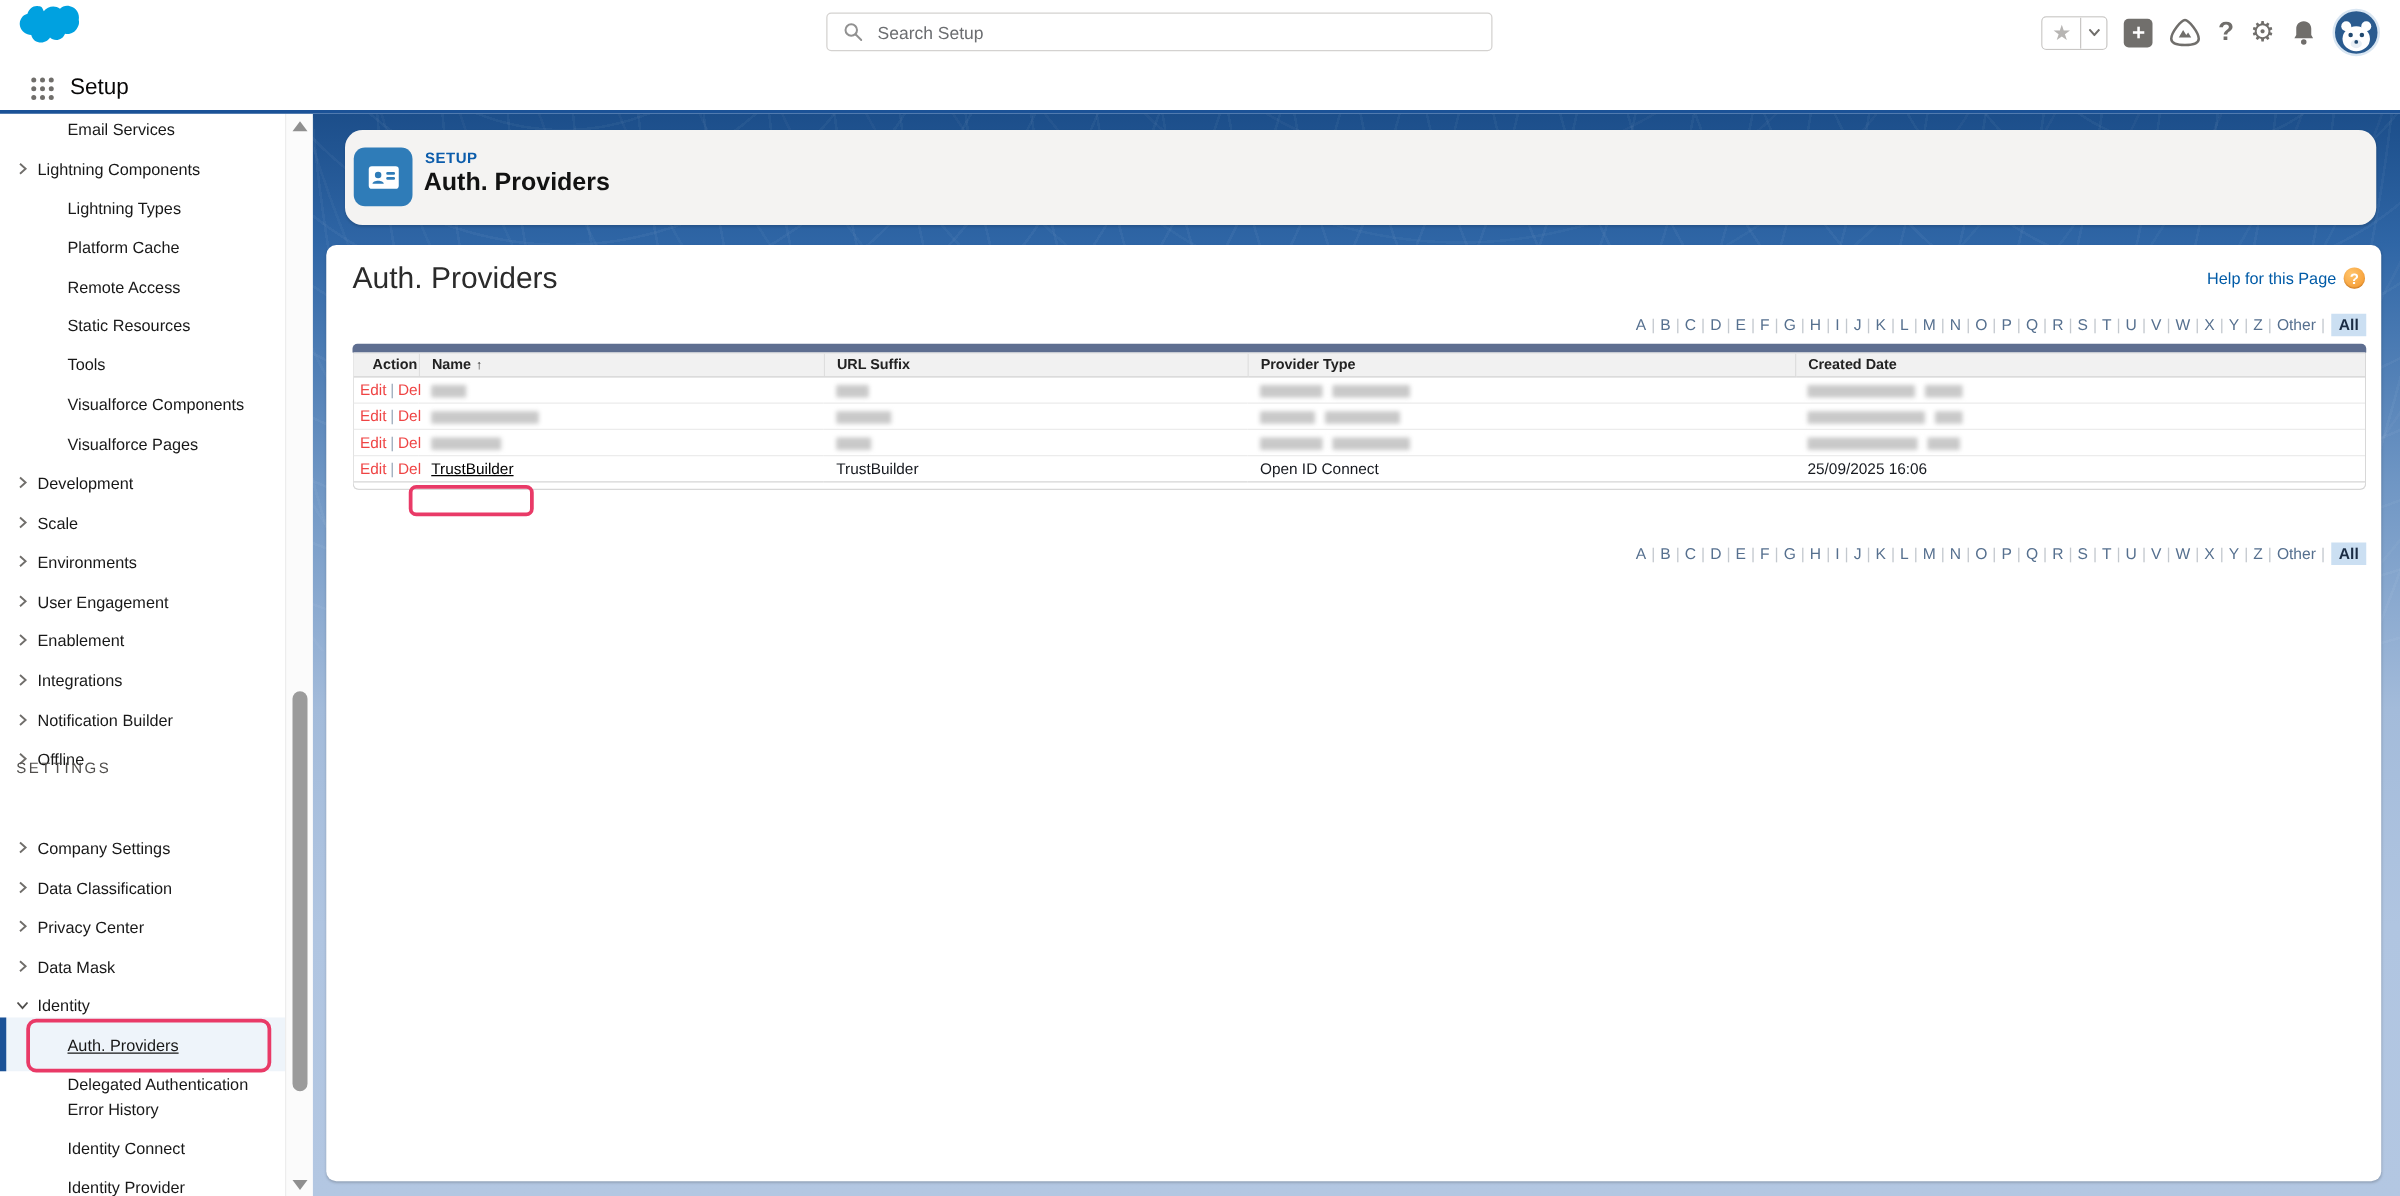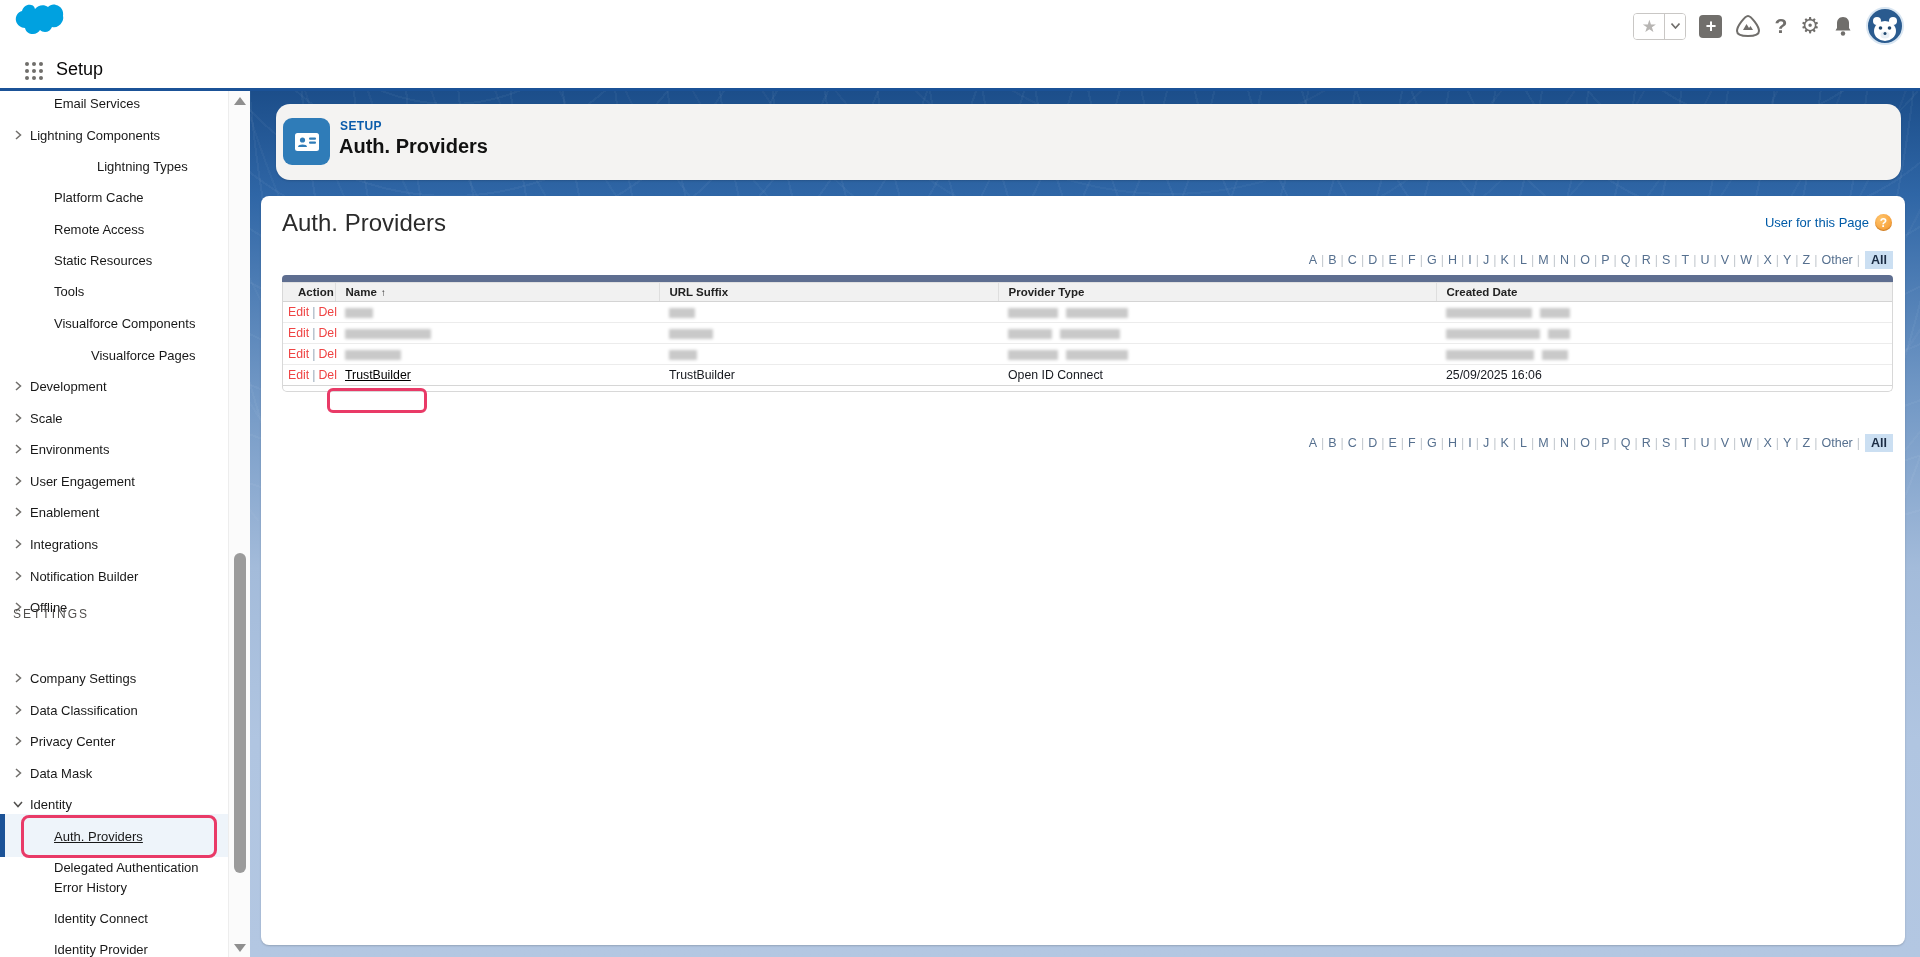--- a/index.html
+++ b/index.html
@@ -111,20 +111,27 @@
 </style>
 </head>
 <body>
 
 <div id="stage">
 
   <div class="global-header">
     <svg class="sf-logo" viewBox="0 0 50 42">
       <path fill="#00a1e0" d="M21 6c3-4 9-5 13-2 2-2 5-3 8-2 5 1 8 6 7 11 0 0 1 3-1 6-2 4-6 6-10 5-1 3-4 5-7 5-2 0-4-1-5-2-1 2-4 4-7 4-4 0-7-2-8-6-4 0-8-3-9-7-1-5 2-9 6-10 1-4 5-7 9-6 2 0 3 1 4 4z"></path>
     </svg>
+    <div class="search-box">
+      <svg class="mag" width="15" height="15" viewBox="0 0 15 15">
+        <circle cx="6" cy="6" r="4.6" fill="none" stroke="#919191" stroke-width="1.6"></circle>
+        <line x1="9.6" y1="9.6" x2="14" y2="14" stroke="#919191" stroke-width="1.6" stroke-linecap="round"></line>
+      </svg>
+      <input type="text" placeholder="Search Setup" style="">
+    </div>
     <div class="hdr-icons">
       <span class="fav-group">
         <span class="fav-star">★</span>
         <span class="fav-caret">
           <svg width="9" height="6" viewBox="0 0 9 6">
               <path d="M0.5 0.5 L4.5 5 L8.5 0.5" fill="none" stroke="#706e6b" stroke-width="1.6"></path>
             </svg>
         </span>
       </span>
       <span class="plus-tile">+</span>
@@ -175,39 +182,39 @@
     <div class="side-list" id="sideList">
         <div class="side-item child" style="top: -4px;">
           <span class="lbl">Email Services</span>
         </div>
         <div class="side-item group" style="top: 28px;">
           <svg class="chev" viewBox="0 0 12 12">
             <path d="M4 2 L8.5 6 L4 10" fill="none" stroke="#706e6b" stroke-width="1.5"></path>
           </svg>
           <span class="lbl">Lightning Components</span>
         </div>
-        <div class="side-item child" style="top: 59px; margin-left: 43px;">
+        <div class="side-item child" style="top: 59px;">
           <span class="lbl">Lightning Types</span>
         </div>
         <div class="side-item child" style="top: 90px;">
           <span class="lbl">Platform Cache</span>
         </div>
         <div class="side-item child" style="top: 122px;">
           <span class="lbl">Remote Access</span>
         </div>
         <div class="side-item child" style="top: 153px;">
           <span class="lbl">Static Resources</span>
         </div>
         <div class="side-item child" style="top: 184px;">
           <span class="lbl">Tools</span>
         </div>
         <div class="side-item child" style="top: 216px;">
           <span class="lbl">Visualforce Components</span>
         </div>
-        <div class="side-item child" style="top: 248px; margin-left: 37px;">
+        <div class="side-item child" style="top: 248px;">
           <span class="lbl">Visualforce Pages</span>
         </div>
         <div class="side-item group" style="top: 279px;">
           <svg class="chev" viewBox="0 0 12 12">
             <path d="M4 2 L8.5 6 L4 10" fill="none" stroke="#706e6b" stroke-width="1.5"></path>
           </svg>
           <span class="lbl">Development</span>
         </div>
         <div class="side-item group" style="top: 311px;">
           <svg class="chev" viewBox="0 0 12 12">
@@ -318,21 +325,21 @@
           <rect x="16" y="13.5" width="7" height="2.2" rx="1" fill="#2f7cb8"></rect>
         </svg>
       </div>
       <div class="ph-eyebrow">SETUP</div>
       <div class="ph-title">Auth. Providers</div>
     </div>
 
     <div class="main-card">
       <div class="mc-heading">Auth. Providers</div>
       <div class="help-wrap">
-        <a class="help-link" href="#">User for this Page</a>
+        <a class="help-link" href="#">Help for this Page</a>
         <span class="help-q">?</span>
       </div>
 
       <div class="alphabet top" id="alphaTop"><a href="#" class="alpha-link">A</a><span class="alpha-sep">|</span><a href="#" class="alpha-link">B</a><span class="alpha-sep">|</span><a href="#" class="alpha-link">C</a><span class="alpha-sep">|</span><a href="#" class="alpha-link">D</a><span class="alpha-sep">|</span><a href="#" class="alpha-link">E</a><span class="alpha-sep">|</span><a href="#" class="alpha-link">F</a><span class="alpha-sep">|</span><a href="#" class="alpha-link">G</a><span class="alpha-sep">|</span><a href="#" class="alpha-link">H</a><span class="alpha-sep">|</span><a href="#" class="alpha-link">I</a><span class="alpha-sep">|</span><a href="#" class="alpha-link">J</a><span class="alpha-sep">|</span><a href="#" class="alpha-link">K</a><span class="alpha-sep">|</span><a href="#" class="alpha-link">L</a><span class="alpha-sep">|</span><a href="#" class="alpha-link">M</a><span class="alpha-sep">|</span><a href="#" class="alpha-link">N</a><span class="alpha-sep">|</span><a href="#" class="alpha-link">O</a><span class="alpha-sep">|</span><a href="#" class="alpha-link">P</a><span class="alpha-sep">|</span><a href="#" class="alpha-link">Q</a><span class="alpha-sep">|</span><a href="#" class="alpha-link">R</a><span class="alpha-sep">|</span><a href="#" class="alpha-link">S</a><span class="alpha-sep">|</span><a href="#" class="alpha-link">T</a><span class="alpha-sep">|</span><a href="#" class="alpha-link">U</a><span class="alpha-sep">|</span><a href="#" class="alpha-link">V</a><span class="alpha-sep">|</span><a href="#" class="alpha-link">W</a><span class="alpha-sep">|</span><a href="#" class="alpha-link">X</a><span class="alpha-sep">|</span><a href="#" class="alpha-link">Y</a><span class="alpha-sep">|</span><a href="#" class="alpha-link">Z</a><span class="alpha-sep">|</span><a href="#" class="alpha-link">Other</a><span class="alpha-sep">|</span><span class="alpha-active">All</span></div>
 
       <div class="table-wrap">
         <div class="table-bar"></div>
         <table class="list">
           <colgroup>
               <col style="width:52px">

